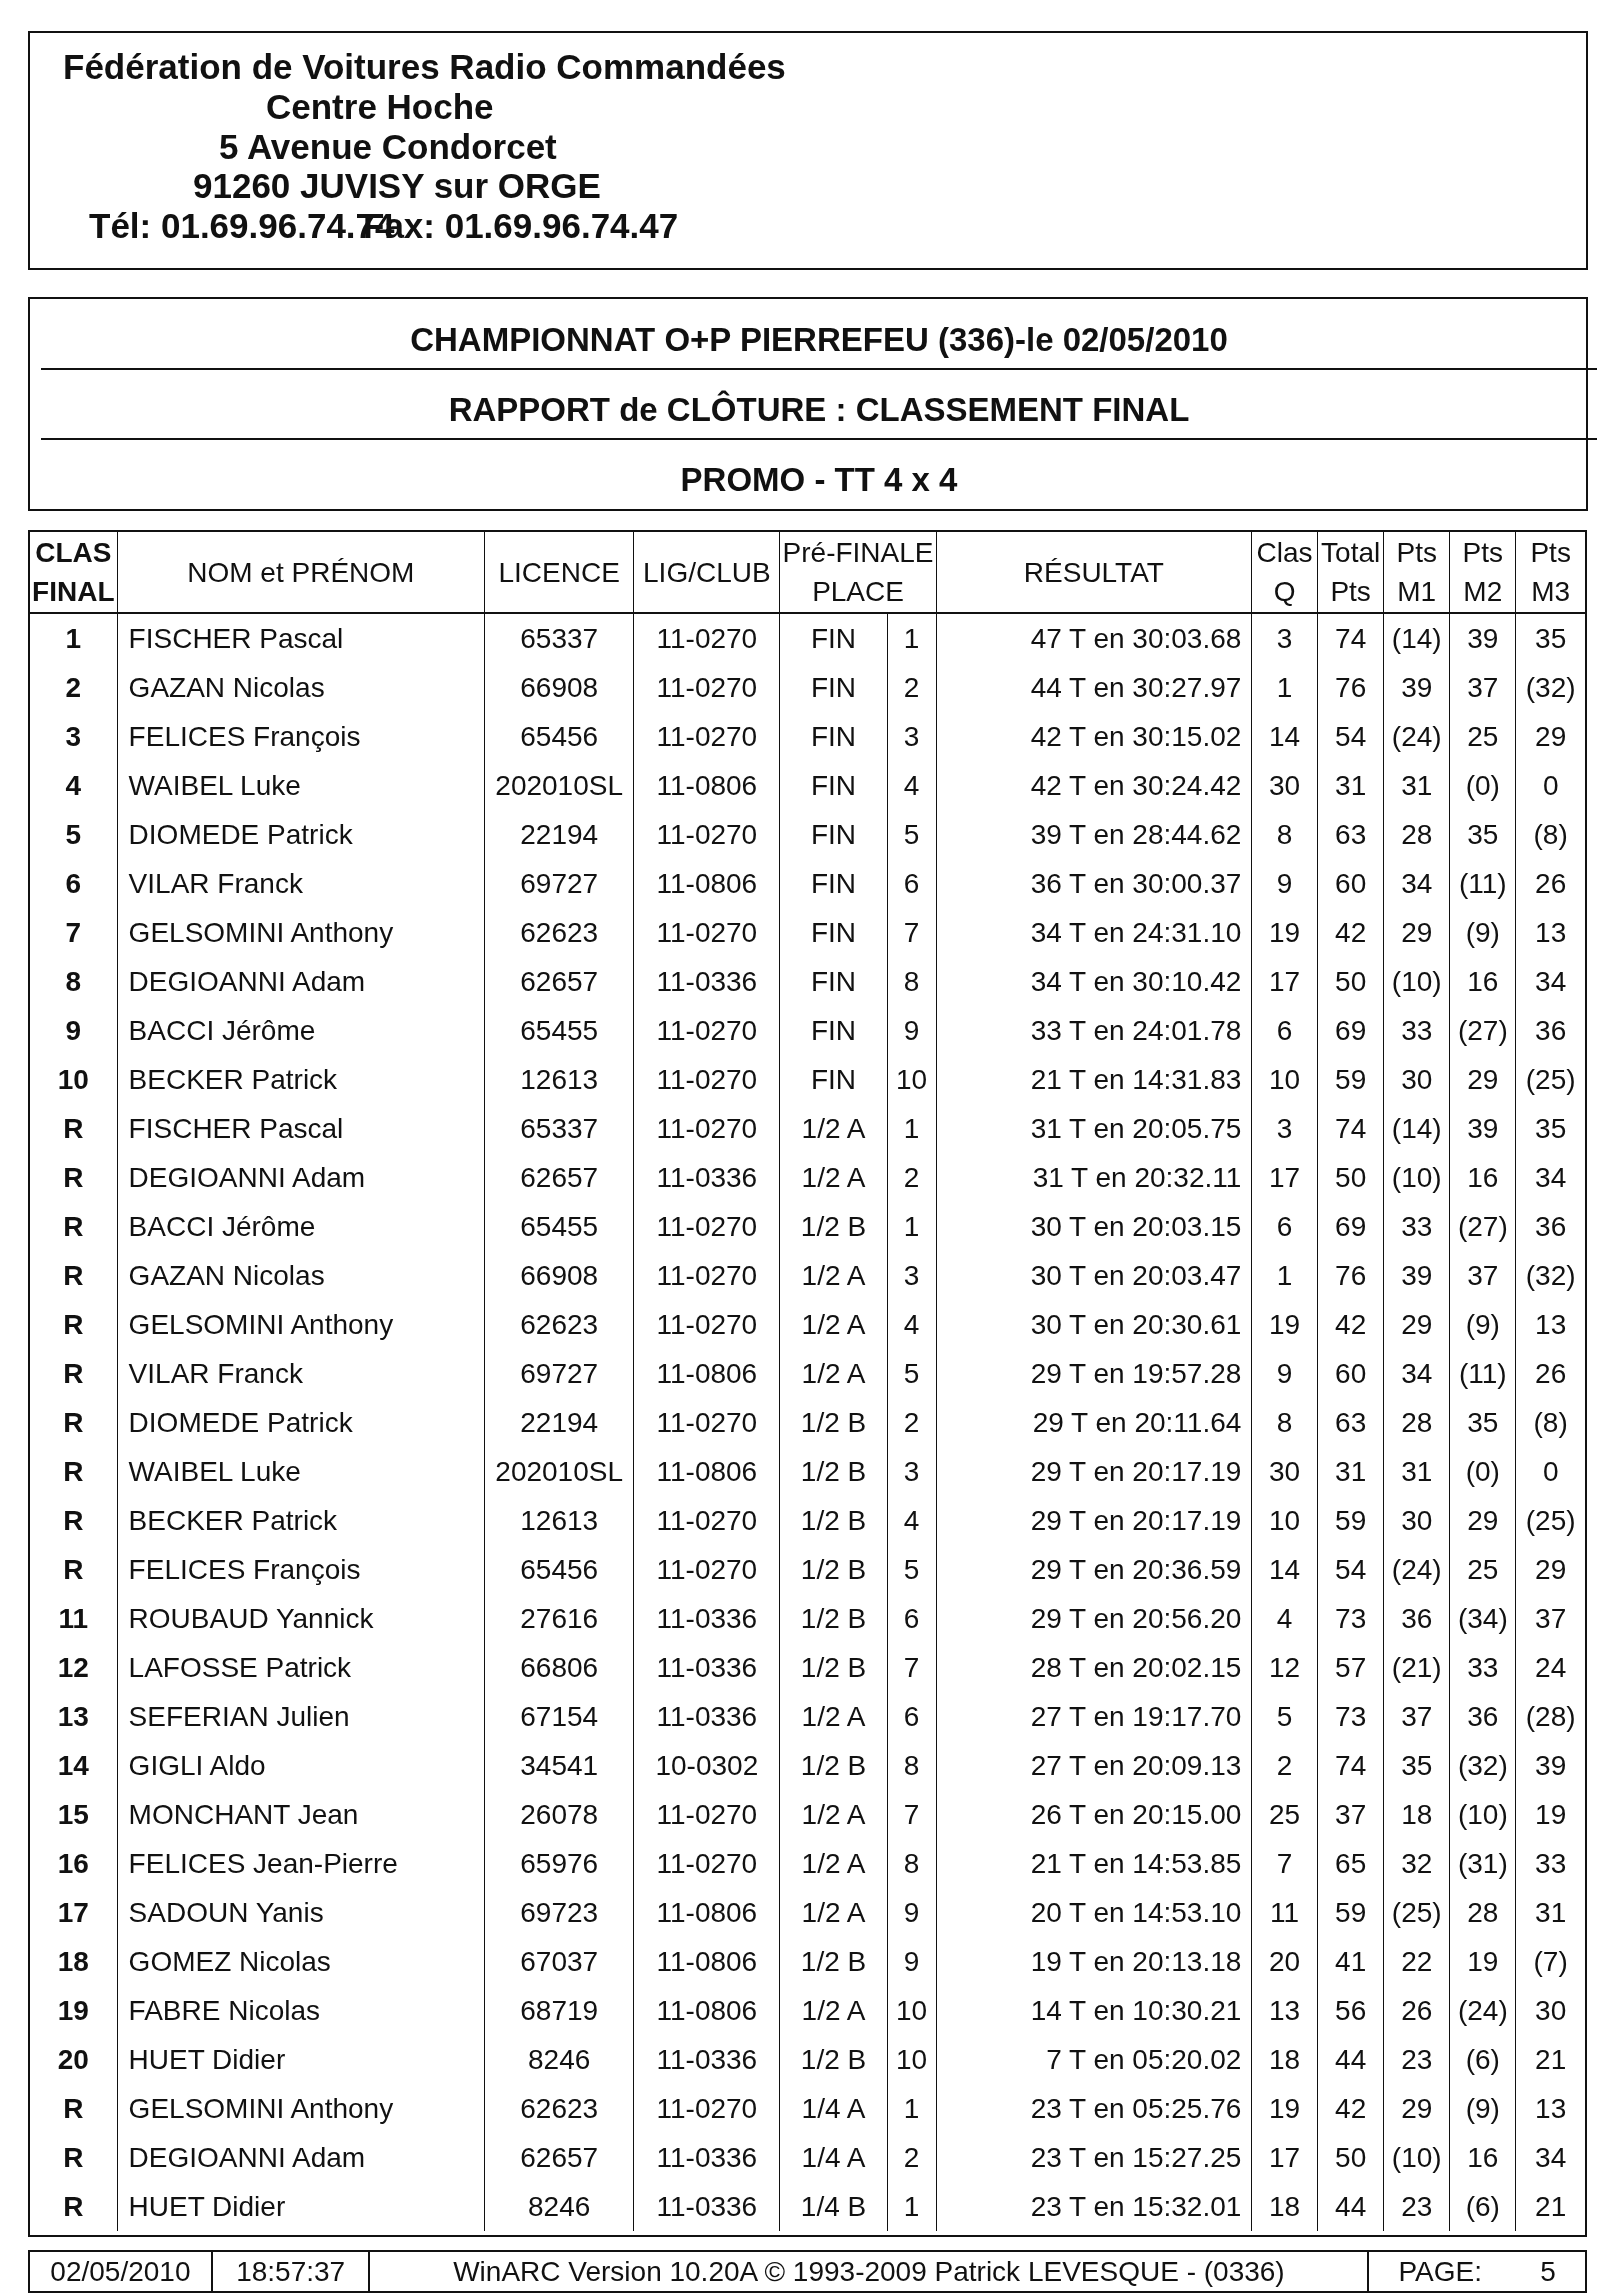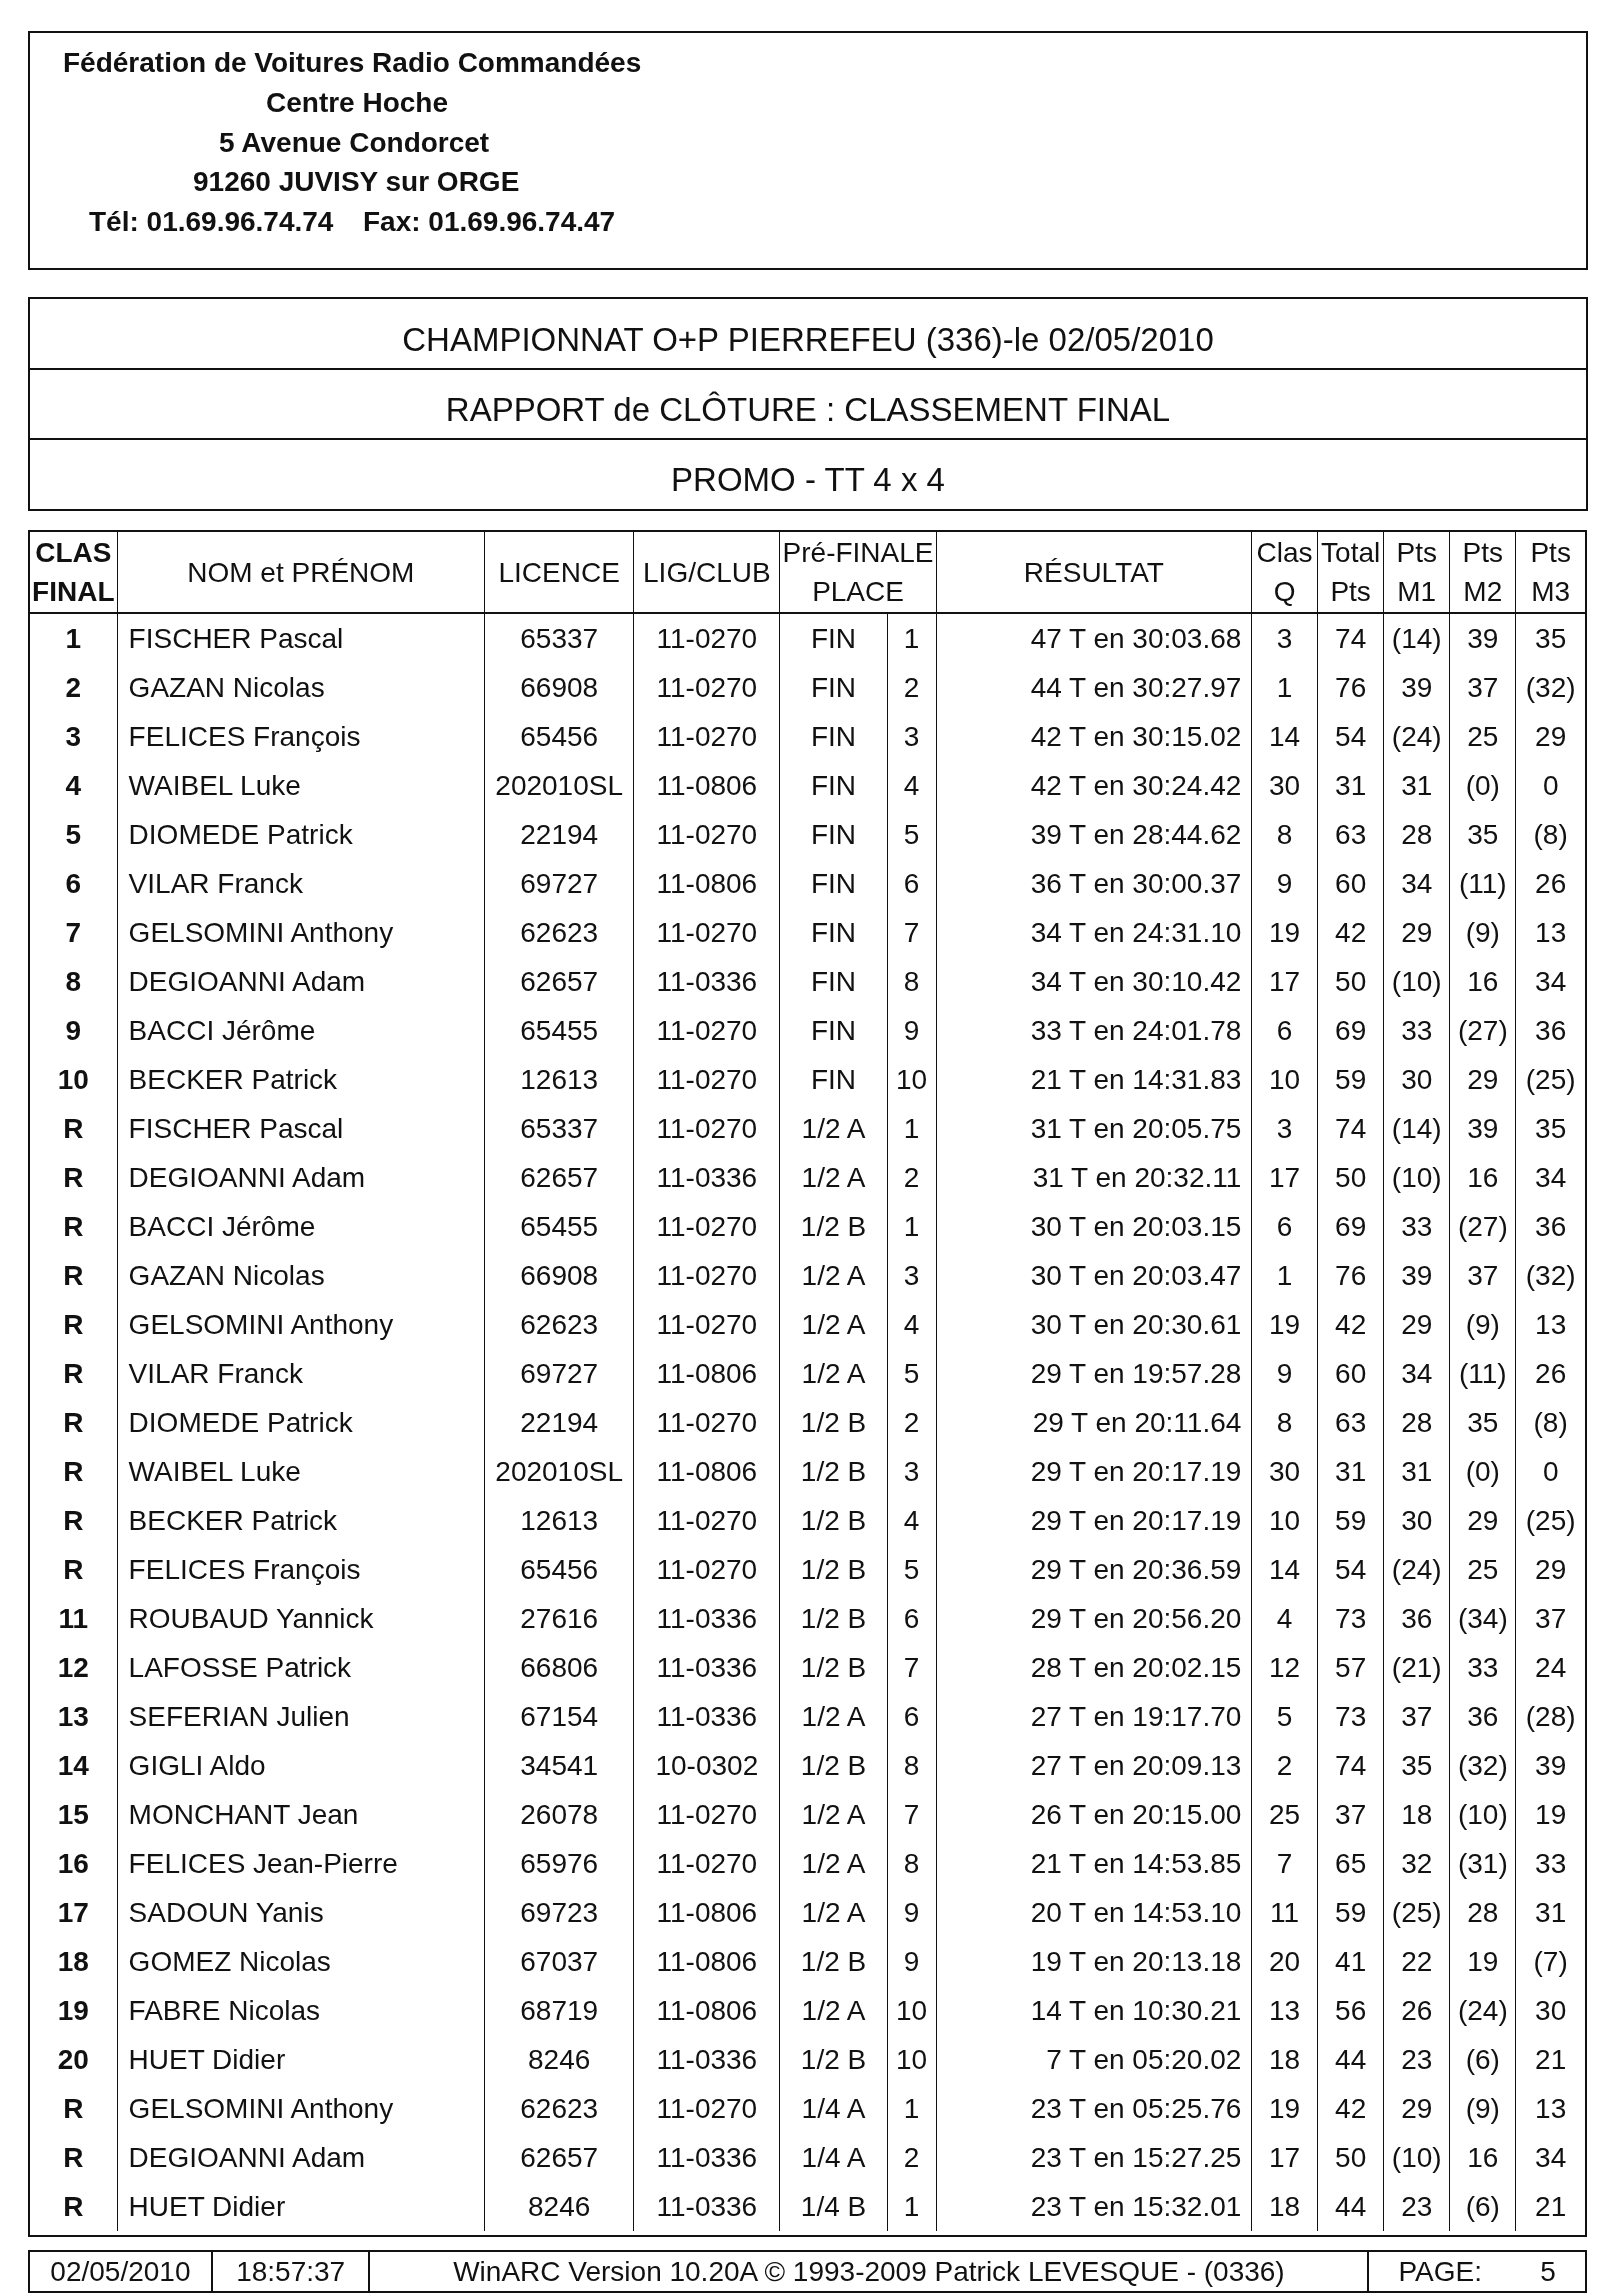--- a/index.html
+++ b/index.html
@@ -1,23 +1,23 @@
 <!DOCTYPE html>
 <html style="font-size:11px"><head>
 <meta charset="utf-8">
 <style>
   html, body { margin:0; padding:0; background:#ffffff; }
   body { width:1597px; height:2295px; position:relative; overflow:hidden;
          font-family:"Liberation Sans", "DejaVu Sans", sans-serif; color:#111; }
   .box { position:absolute; border:2.8px solid #111; box-sizing:border-box; background:#fff; }
   #addr { left:28px; top:31px; width:1560px; height:239px; }
-  .addr-line { position:absolute; font-weight:bold; font-size:28px; white-space:nowrap; }
+  .addr-line { position:absolute; font-weight:bold; font-size:35px; white-space:nowrap; }
   #titlebox { left:28px; top:297px; width:1560px; height:214px; }
-  .trow { position:absolute; left:0; width:100%; height:81px; display:flex; align-items:center; justify-content:center;
-          font-weight:normal; font-size:33px; box-sizing:border-box; }
+  .trow { position:absolute; left:11px; width:100%; height:81px; display:flex; align-items:center; justify-content:center;
+          font-weight:bold; font-size:33px; box-sizing:border-box; }
   .trow + .trow { border-top:2.8px solid #111; }
   #tablebox { left:28px; top:530px; width:1559px; height:1707px; }
   table { border-collapse:collapse; width:100%; table-layout:fixed; }
   th, td { border-left:1.4px solid #111; padding:0; text-align:center; font-weight:normal; }
   th:first-child, td:first-child { border-left:none; }
   thead th { height:80px; font-size:28px; line-height:39px; border-bottom:2.8px solid #111; vertical-align:middle; }
   tbody td { height:49px; font-size:28px; vertical-align:middle; white-space:nowrap; }
   td.rank { font-weight:bold; }
   td.name { text-align:left; padding-left:11px; }
   td.res { text-align:right; padding-right:9.7px; }

